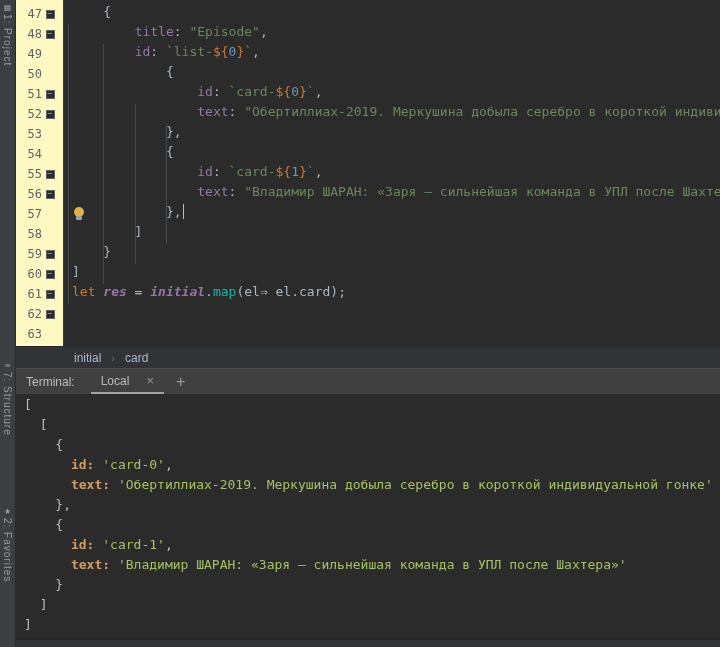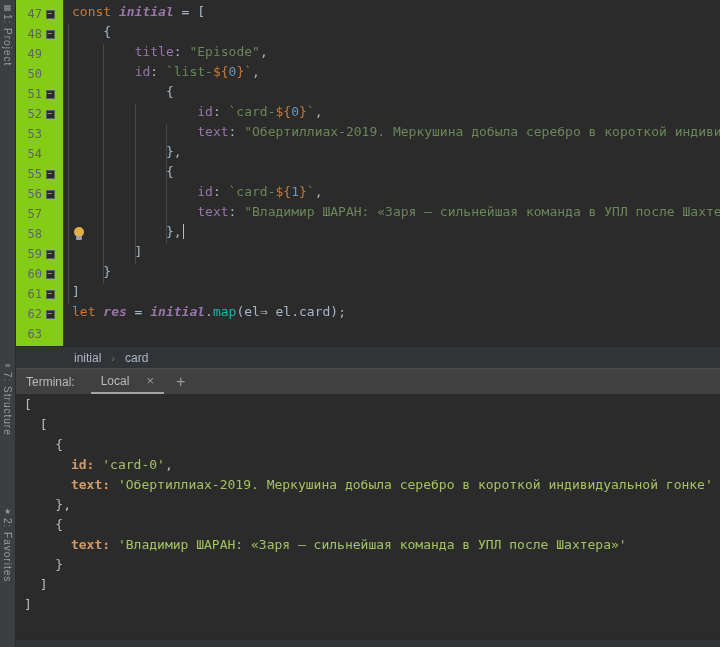--- a/index.html
+++ b/index.html
@@ -23,21 +23,21 @@
   }
   #tb1 { margin-top:0; }
   #tb2 { margin-top:292px; }
   #tb3 { margin-top:68px; }
 
   .main { flex:1; display:flex; flex-direction:column; min-width:0; }
 
   
   .editor { height:346px; display:flex; background:#2B2B2B; overflow:hidden; }
   .gutter {
-    width:48px; flex:0 0 48px; background:#84cc16;
+    width:48px; flex:0 0 48px; background:#fef9c3;
     border-right:1px solid #393B3D; padding-top:4px;
   }
   .gutter-row { height:20px; display:flex; align-items:center; }
   .ln { width:26px; text-align:right; color:#606366; font-size:12px; }
   .fold-cell { width:16px; display:flex; justify-content:center; align-items:center; }
   .fold-box {
     width:9px; height:9px; border:1px solid #5F6163; background:#2B2B2B;
     color:#A9B7C6; font-size:8px; line-height:6px; text-align:center; display:inline-block;
     cursor:pointer;
   }
@@ -205,21 +205,20 @@
             <span class="fold-cell">
               <span class="fold-box">−</span>
             </span>
           </div>
           <div class="gutter-row">
             <span class="ln">63</span>
             <span class="fold-cell"></span>
           </div>
         </div>
       <div class="code">
-          <div class="code-line"><span class="tk-kw">const </span><span class="tk-var">initial</span><span class="tk-def"> = [</span></div>
           <div class="code-line"><span class="tk-def">    {</span></div>
           <div class="code-line"><span class="tk-def">        </span><span class="tk-key">title</span><span class="tk-def">: </span><span class="tk-str">"Episode"</span><span class="tk-def">,</span></div>
           <div class="code-line"><span class="tk-def">        </span><span class="tk-key">id</span><span class="tk-def">: </span><span class="tk-str">`list-</span><span class="tk-brace">${</span><span class="tk-num">0</span><span class="tk-brace">}</span><span class="tk-str">`</span><span class="tk-def">,</span></div>
           <div class="code-line"><span class="tk-def">            {</span></div>
           <div class="code-line"><span class="tk-def">                </span><span class="tk-key">id</span><span class="tk-def">: </span><span class="tk-str">`card-</span><span class="tk-brace">${</span><span class="tk-num">0</span><span class="tk-brace">}</span><span class="tk-str">`</span><span class="tk-def">,</span></div>
           <div class="code-line"><span class="tk-def">                </span><span class="tk-key">text</span><span class="tk-def">: </span><span class="tk-str">"Обертиллиах-2019. Меркушина добыла серебро в короткой индивидуальной гонке"</span></div>
           <div class="code-line"><span class="tk-def">            },</span></div>
           <div class="code-line"><span class="tk-def">            {</span></div>
           <div class="code-line"><span class="tk-def">                </span><span class="tk-key">id</span><span class="tk-def">: </span><span class="tk-str">`card-</span><span class="tk-brace">${</span><span class="tk-num">1</span><span class="tk-brace">}</span><span class="tk-str">`</span><span class="tk-def">,</span></div>
           <div class="code-line"><span class="tk-def">                </span><span class="tk-key">text</span><span class="tk-def">: </span><span class="tk-str">"Владимир ШАРАН: «Заря — сильнейшая команда в УПЛ после Шахтера»"</span></div>
@@ -251,20 +250,21 @@
     </div>
 
     <div class="term-body">
         <div class="t-line"><span class="tt-p">[</span></div>
         <div class="t-line"><span class="tt-p">  [</span></div>
         <div class="t-line"><span class="tt-p">    {</span></div>
         <div class="t-line"><span class="tt-p">      </span><span class="tt-key">id:</span><span class="tt-str"> 'card-0'</span><span class="tt-p">,</span></div>
         <div class="t-line"><span class="tt-p">      </span><span class="tt-key">text:</span><span class="tt-str"> 'Обертиллиах-2019. Меркушина добыла серебро в короткой индивидуальной гонке'</span></div>
         <div class="t-line"><span class="tt-p">    },</span></div>
         <div class="t-line"><span class="tt-p">    {</span></div>
+        <div class="t-line"><span class="tt-p">      </span><span class="tt-key">id:</span><span class="tt-str"> 'card-1'</span><span class="tt-p">,</span></div>
         <div class="t-line"><span class="tt-p">      </span><span class="tt-key">text:</span><span class="tt-str"> 'Владимир ШАРАН: «Заря — сильнейшая команда в УПЛ после Шахтера»'</span></div>
         <div class="t-line"><span class="tt-p">    }</span></div>
         <div class="t-line"><span class="tt-p">  ]</span></div>
         <div class="t-line"><span class="tt-p">]</span></div>
       </div>
 
     <div class="status-strip"></div>
 
   </div>
 </div>

